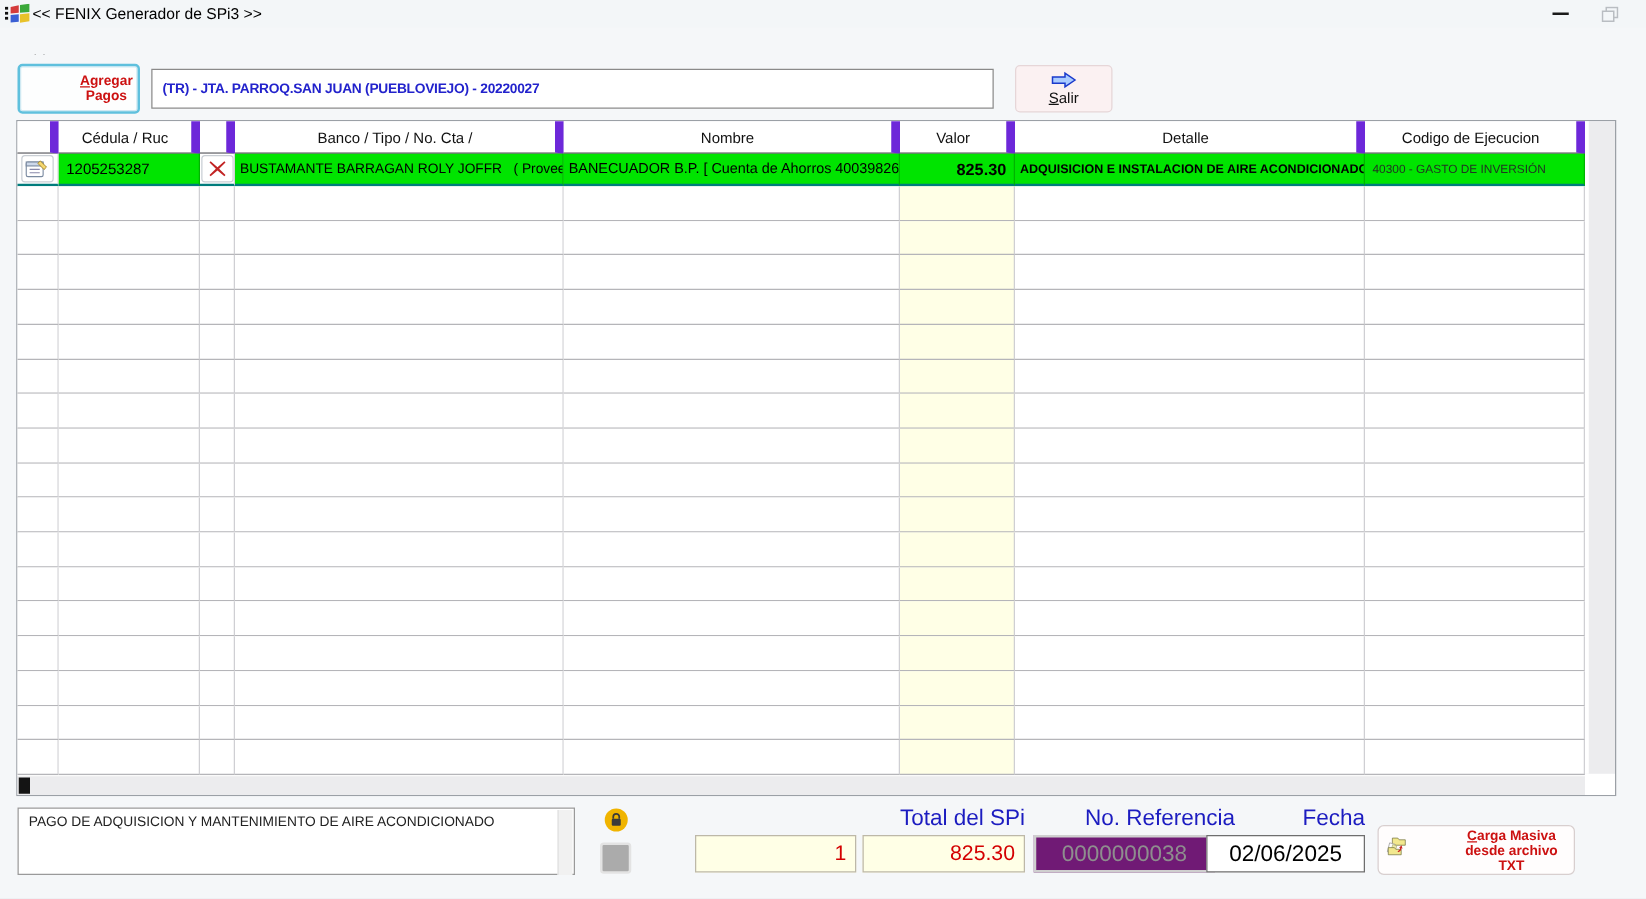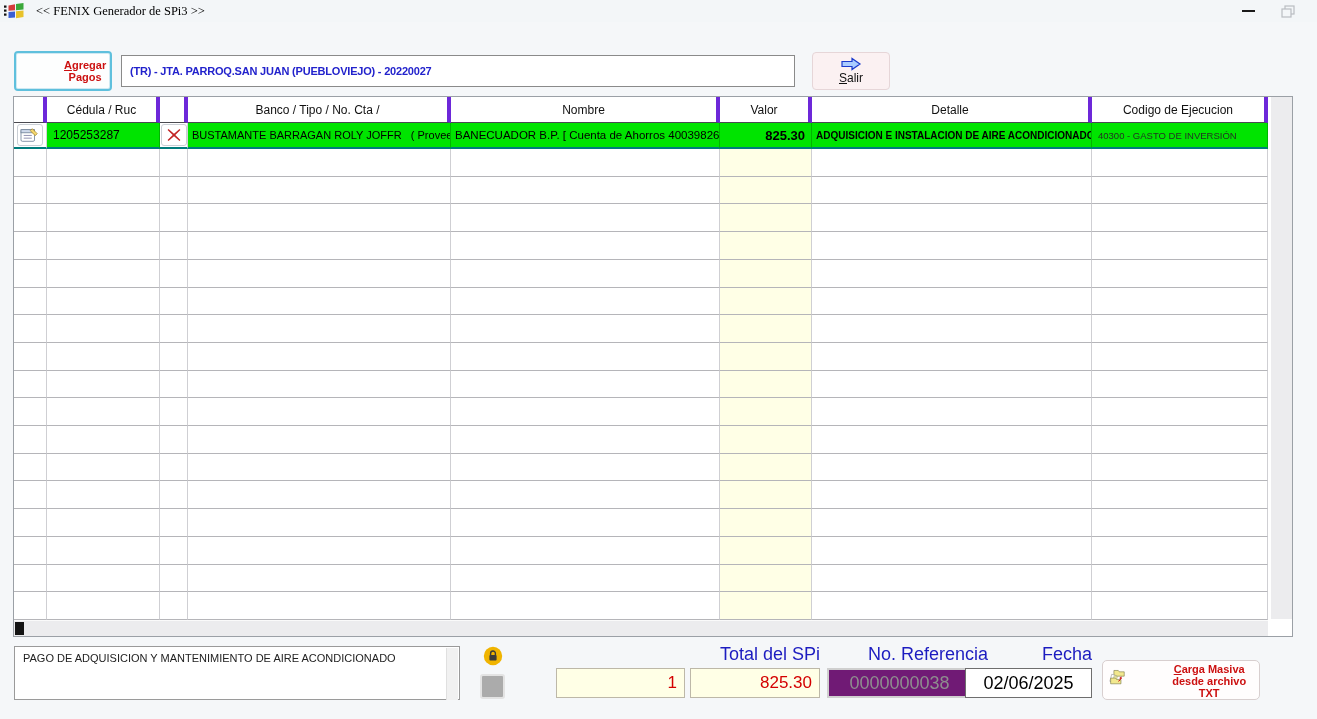--- a/index.html
+++ b/index.html
@@ -6,21 +6,21 @@
   html,body { background:#d7dbde; }
   .app {
     position:relative; width:1317px; height:719px;
     background:#f5f7f9; overflow:hidden;
     font-family:"Liberation Sans", sans-serif; color:#000;
   }
   
   .titlebar { position:absolute; left:0; top:0; width:100%; height:22px;
     background:#f3f6f8; display:flex; align-items:center; }
   .titlebar .appicon { margin-left:4px; width:20px; height:16px; }
-  .titlebar .title { margin-left:12px; font-size:12.5px;font-family:Liberation Serif, serif; }
+  .titlebar .title { margin-left:2px; font-size:12.5px; }
   .win-btn { position:absolute; top:0; width:34px; height:22px;
     display:flex; align-items:center; justify-content:center; cursor:pointer; }
   .btn-min { right:52px; }
   .btn-min .dash { width:13px; height:2px; background:#1a1a1a; }
   .btn-restore { right:12px; }
   
   .menubar { position:absolute; left:0; top:22px; width:100%; height:22px;
     background:#f5f7f9; border-bottom:1px solid #e2e5e8;
     display:flex; align-items:center;margin-top:16px; }
   .menu-item { padding:0 8px; font-size:12.5px; cursor:pointer; }
@@ -38,21 +38,21 @@
     display:flex; align-items:center; padding-left:8px; letter-spacing:-0.2px; }
   .btn-salir { position:absolute; left:812px; top:8px; width:78px; height:38px;
     background:#fbf1f2; border:1px solid #e6d6d8; border-radius:4px;
     display:flex; flex-direction:column; align-items:center; justify-content:center;
     font-size:12px; color:#111; cursor:pointer; }
   
   .grid-wrap { position:absolute; left:13px; top:96px; width:1280px; height:541px;
     background:#ffffff; border:1px solid #9ba0a6; }
   .gridcols { display:grid; grid-template-columns:33px 113px 28px 263px 269px 92px 280px 176px; }
   .thead { height:26px; }
-  .thead .tcell { border-right:4px solid #6d28d9; border-bottom:1px solid #4a4a50;
+  .thead .tcell { border-right:7px solid #6d28d9; border-bottom:1px solid #4a4a50;
     display:flex; align-items:center; justify-content:center;
     font-size:12px; color:#111; background:#fff; }
   .tcell { overflow:hidden; white-space:nowrap; }
   .row-green { height:26px; }
   .row-green .tcell { background:#00e400; border-bottom:2px solid #007c7c;
     border-right:1px solid #00b400; display:flex; align-items:center; }
   .row-green .tcell.white { background:#fff; border-right:1px solid #d3d3d7; justify-content:center; }
   .cell-btn { width:26px; height:22px; background:#fff; border:1px solid #c9ced4;
     border-radius:3px; display:flex; align-items:center; justify-content:center; cursor:pointer; }
   .val-cedula { font-size:12px; padding-left:6px; }

